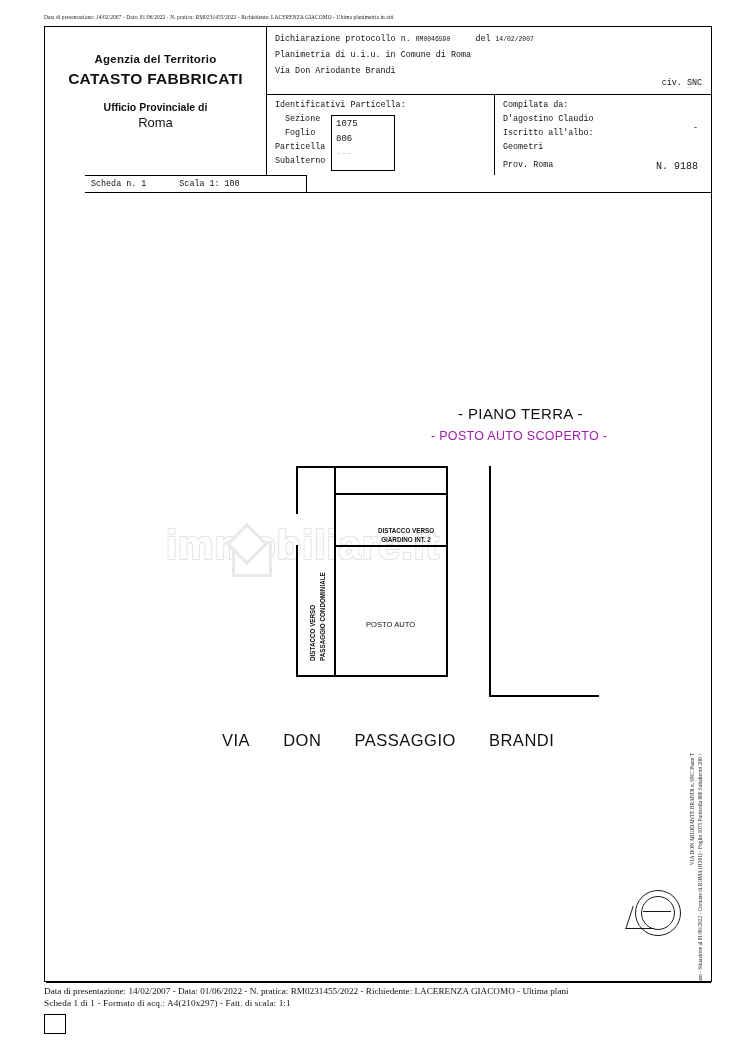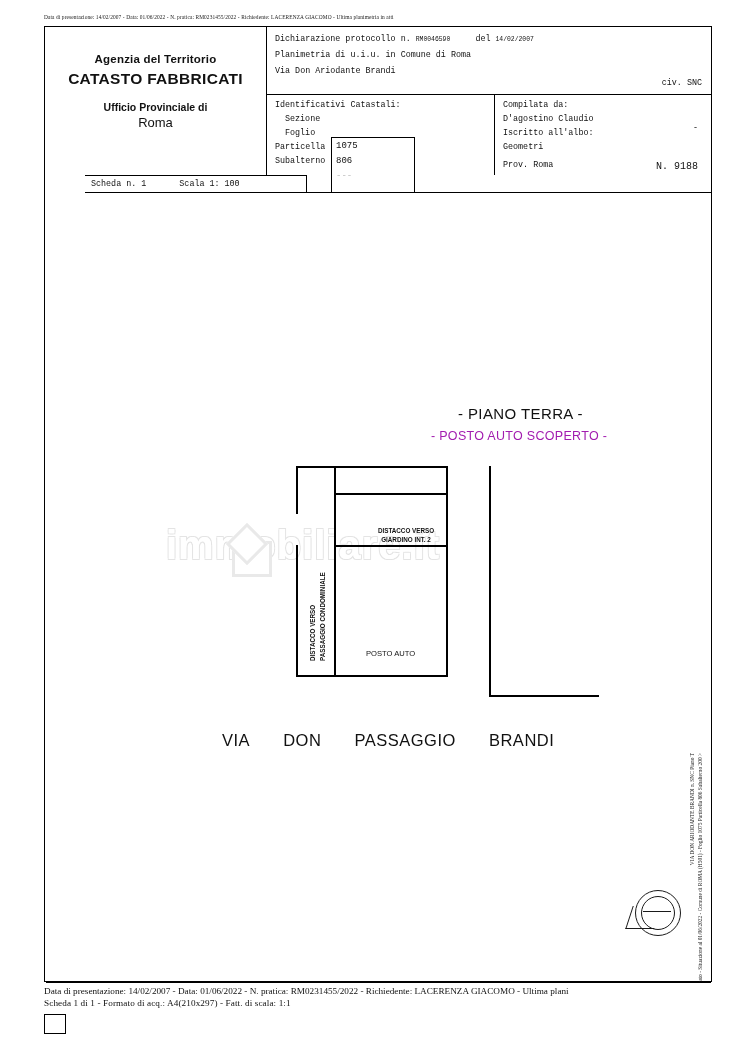--- a/index.html
+++ b/index.html
@@ -147,22 +147,22 @@
     position: absolute;
     right: 14px;
     bottom: 3px;
     font-size: 10px;
   }
 
   
   .popup {
     position: absolute;
     left: 286px;
-    top: 110px;
-    width: 84px;
+    top: 88px;
+    width: 64px;
     height: 56px;
     background: #fff;
     border: 1px solid #000;
     box-sizing: border-box;
     font-family: "Liberation Mono", monospace;
     font-size: 9px;
     padding: 3px 0 0 4px;
     z-index: 6;
   }
   .popup div { margin-bottom: 5px; }
@@ -427,21 +427,21 @@
           <span>del</span>
           <span class="smallval">14/02/2007</span>
         </div>
         <div class="row">Planimetria di u.i.u. in Comune di Roma</div>
         <div class="row">Via Don Ariodante Brandi</div>
         <div class="civ">civ. SNC</div>
       </div>
 
       <div class="sec2">
         <div class="colA">
-          <div class="lbl-row">Identificativi Catastali:</div>
+          <div class="lbl-row">Identificativi Particella:</div>
           <div class="ident-row">Sezione</div>
           <div class="ident-row">Foglio</div>
           <div class="ident-row" style="padding-left:0">Particella</div>
           <div class="ident-row" style="padding-left:0">Subalterno</div>
         </div>
         <div class="colB">
           <div class="lbl-row">Compilata da:</div>
           <div class="lbl-row">D'agostino Claudio</div>
           <div class="lbl-row">Iscritto all'albo:</div>
           <div class="albo-note">-</div>
@@ -504,21 +504,21 @@
         <div>GIARDINO INT. 2</div>
       </div>
 
       <div class="lbl-vert" style="left:263px; top:468px;">
         <span>DISTACCO VERSO</span>
       </div>
       <div class="lbl-vert" style="left:273px; top:468px;">
         <span>PASSAGGIO CONDOMINIALE</span>
       </div>
 
-      <div class="lbl-posto" style="left:320px; top:427px;margin-top:29px;">POSTO AUTO</div>
+      <div class="lbl-posto" style="left:320px; top:427px;">POSTO AUTO</div>
 
       <div class="street">
         <span>VIA</span>
         <span>DON</span>
         <span>PASSAGGIO</span>
         <span>BRANDI</span>
       </div>
 
       <div class="side-text">Scheda dei Fabbricato - Situazione al 01/06/2022 - Comune di ROMA (H501) - Foglio 1075 Particella 806 Subalterno 200 &gt;</div>
       <div class="side-text-2">VIA DON ARIODANTE BRANDI n. SNC Piano T</div>

